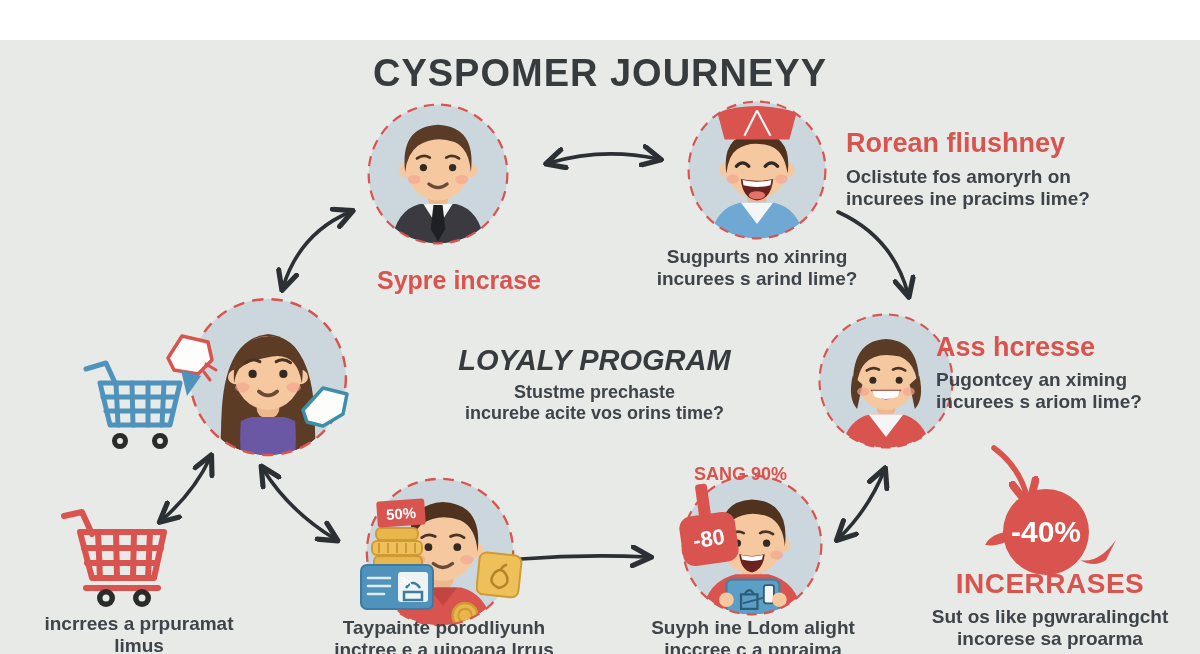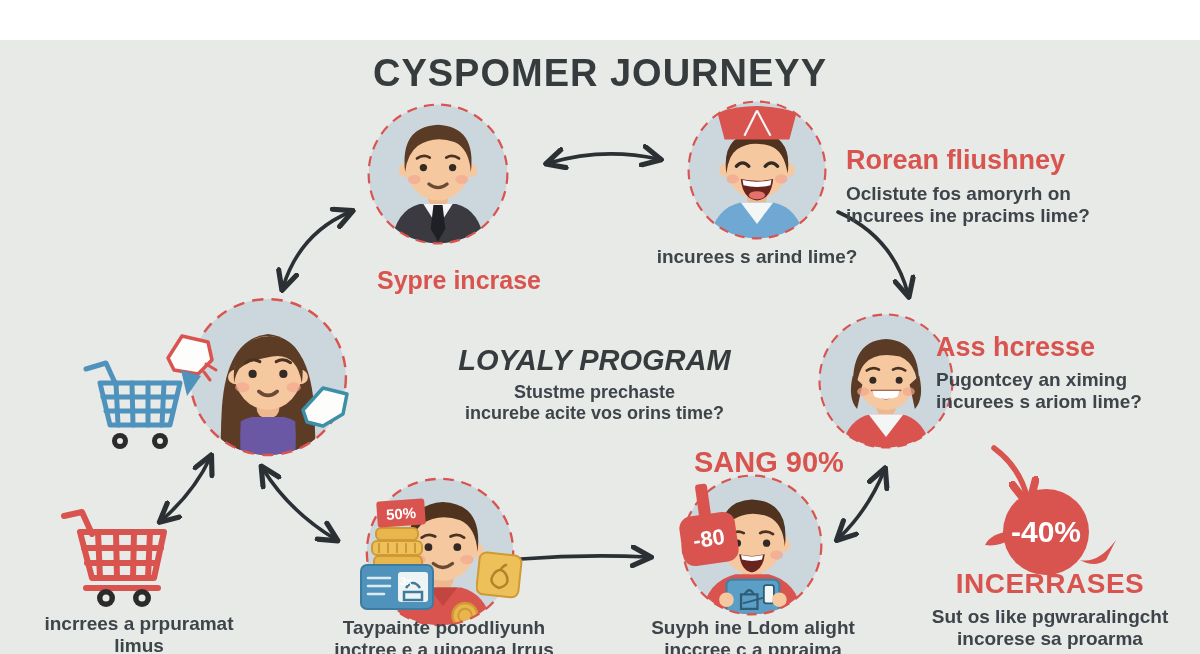--- a/index.html
+++ b/index.html
@@ -312,43 +312,44 @@
     </svg>
   </div>
 
   <div class="icon-block" style="left:697px;top:444px;width:12px;height:34px;background:#d9534f;transform:rotate(-8deg);border-radius:3px;"></div>
   <div class="badge-pill" style="left:681px;top:474px;width:56px;height:50px;font-size:22px;border-radius:12px;transform:rotate(-8deg);">
     <span>-80</span>
   </div>
 
   <div class="txt red-head" style="left:377px;top:226px;font-size:25px;">Sypre incrase</div>
 
-  <div class="txt" style="left:846px;top:105px;width:330px;">
+  <div class="txt" style="left:846px;top:88px;width:330px;">
     <div class="red-head" style="font-size:27px;margin-bottom:6px;">Rorean fliushney</div>
     <div class="body-19">Oclistute fos amoryrh on</div>
     <div class="body-19">incurees ine pracims lime?</div>
   </div>
 
   <div class="txt center-txt" style="left:637px;top:206px;width:240px;">
+    <div class="body-19">Sugpurts no xinring</div>
     <div class="body-19">incurees s arind lime?</div>
   </div>
 
   <div class="txt center-txt" style="left:452px;top:303px;width:285px;">
     <div style="font-size:29px;font-weight:800;color:#363b3e;margin-bottom:5px;font-style:italic;">LOYALY PROGRAM</div>
     <div style="font-size:18px;">Stustme prechaste</div>
     <div style="font-size:18px;">incurebe acite vos orins time?</div>
   </div>
 
   <div class="txt" style="left:936px;top:292px;width:250px;">
     <div class="red-head" style="font-size:27px;margin-bottom:5px;">Ass hcresse</div>
     <div class="body-19">Pugontcey an ximing</div>
     <div class="body-19">incurees s ariom lime?</div>
   </div>
 
-  <div class="txt red-head" style="left:694px;top:405px;font-size:29px;">SANG 90%</div>
+  <div class="txt red-head" style="left:694px;top:424px;font-size:18px;">SANG 90%</div>
 
   <div class="txt center-txt" style="left:20px;top:573px;width:238px;">
     <div class="body-19">incrrees a prpuramat limus</div>
   </div>
 
   <div class="txt center-txt" style="left:328px;top:577px;width:232px;">
     <div class="body-19">Taypainte porodliyunh</div>
     <div class="body-19">inctree e a uipoana lrrus</div>
   </div>
 

